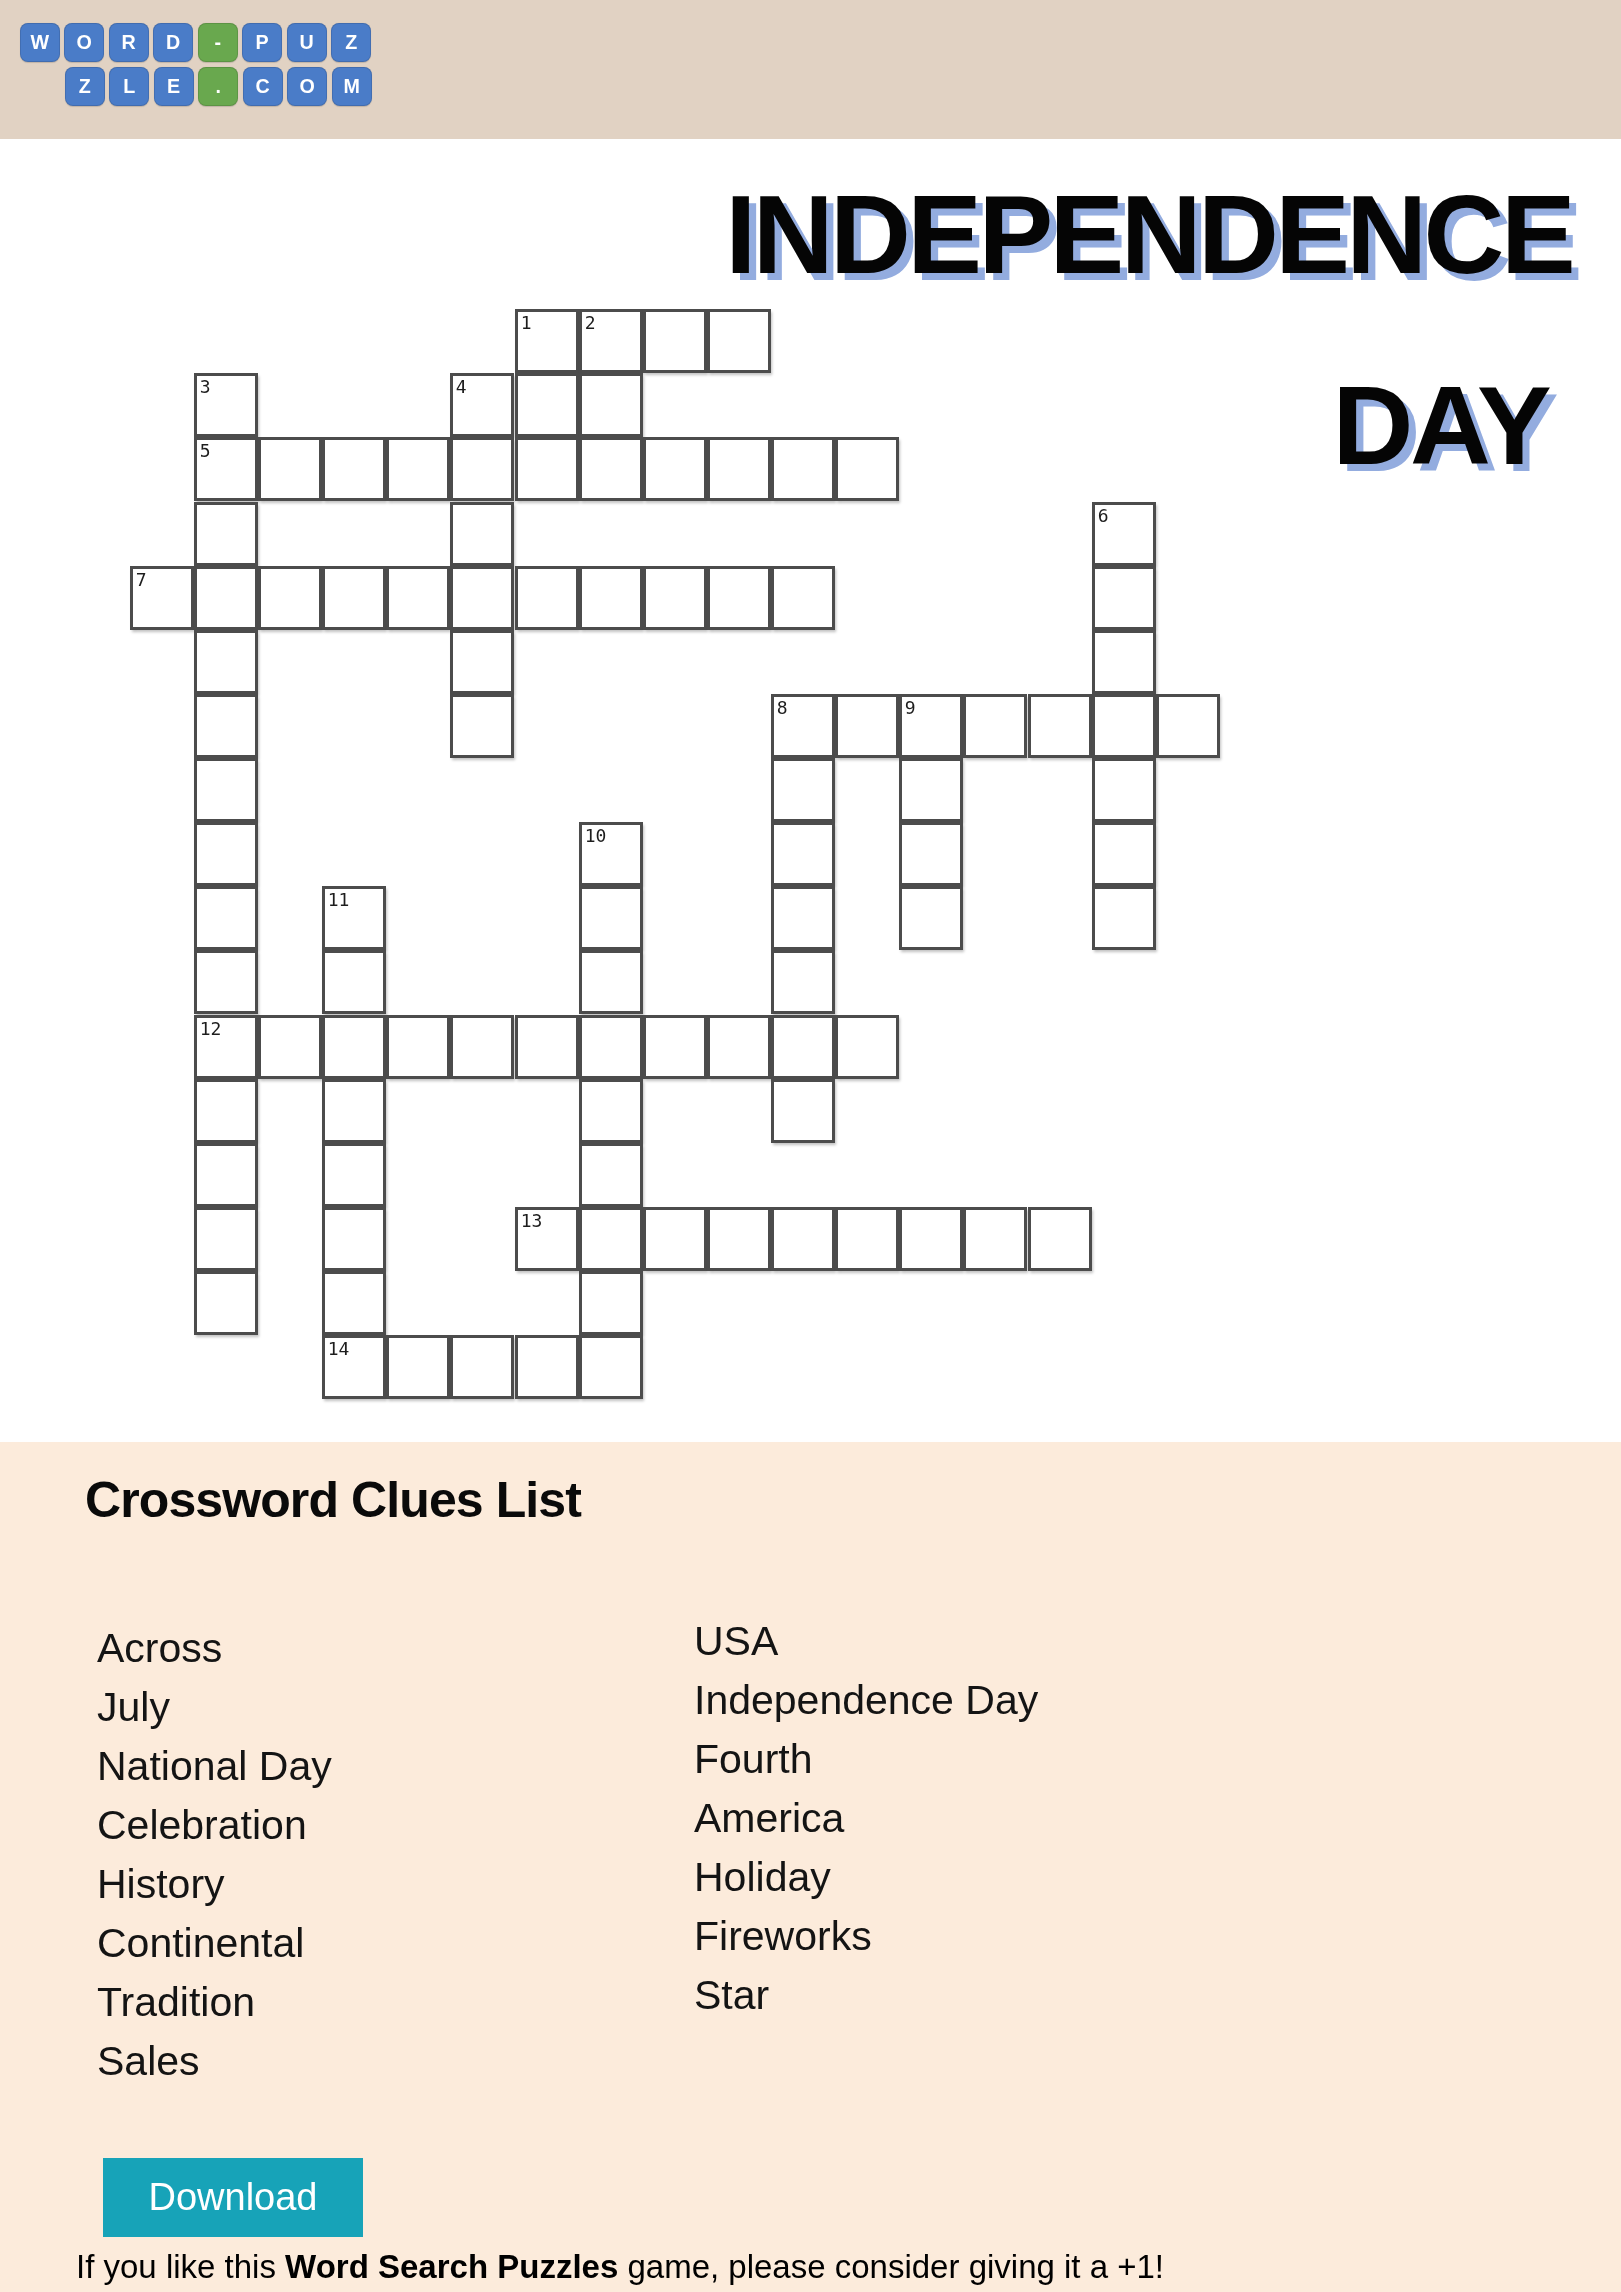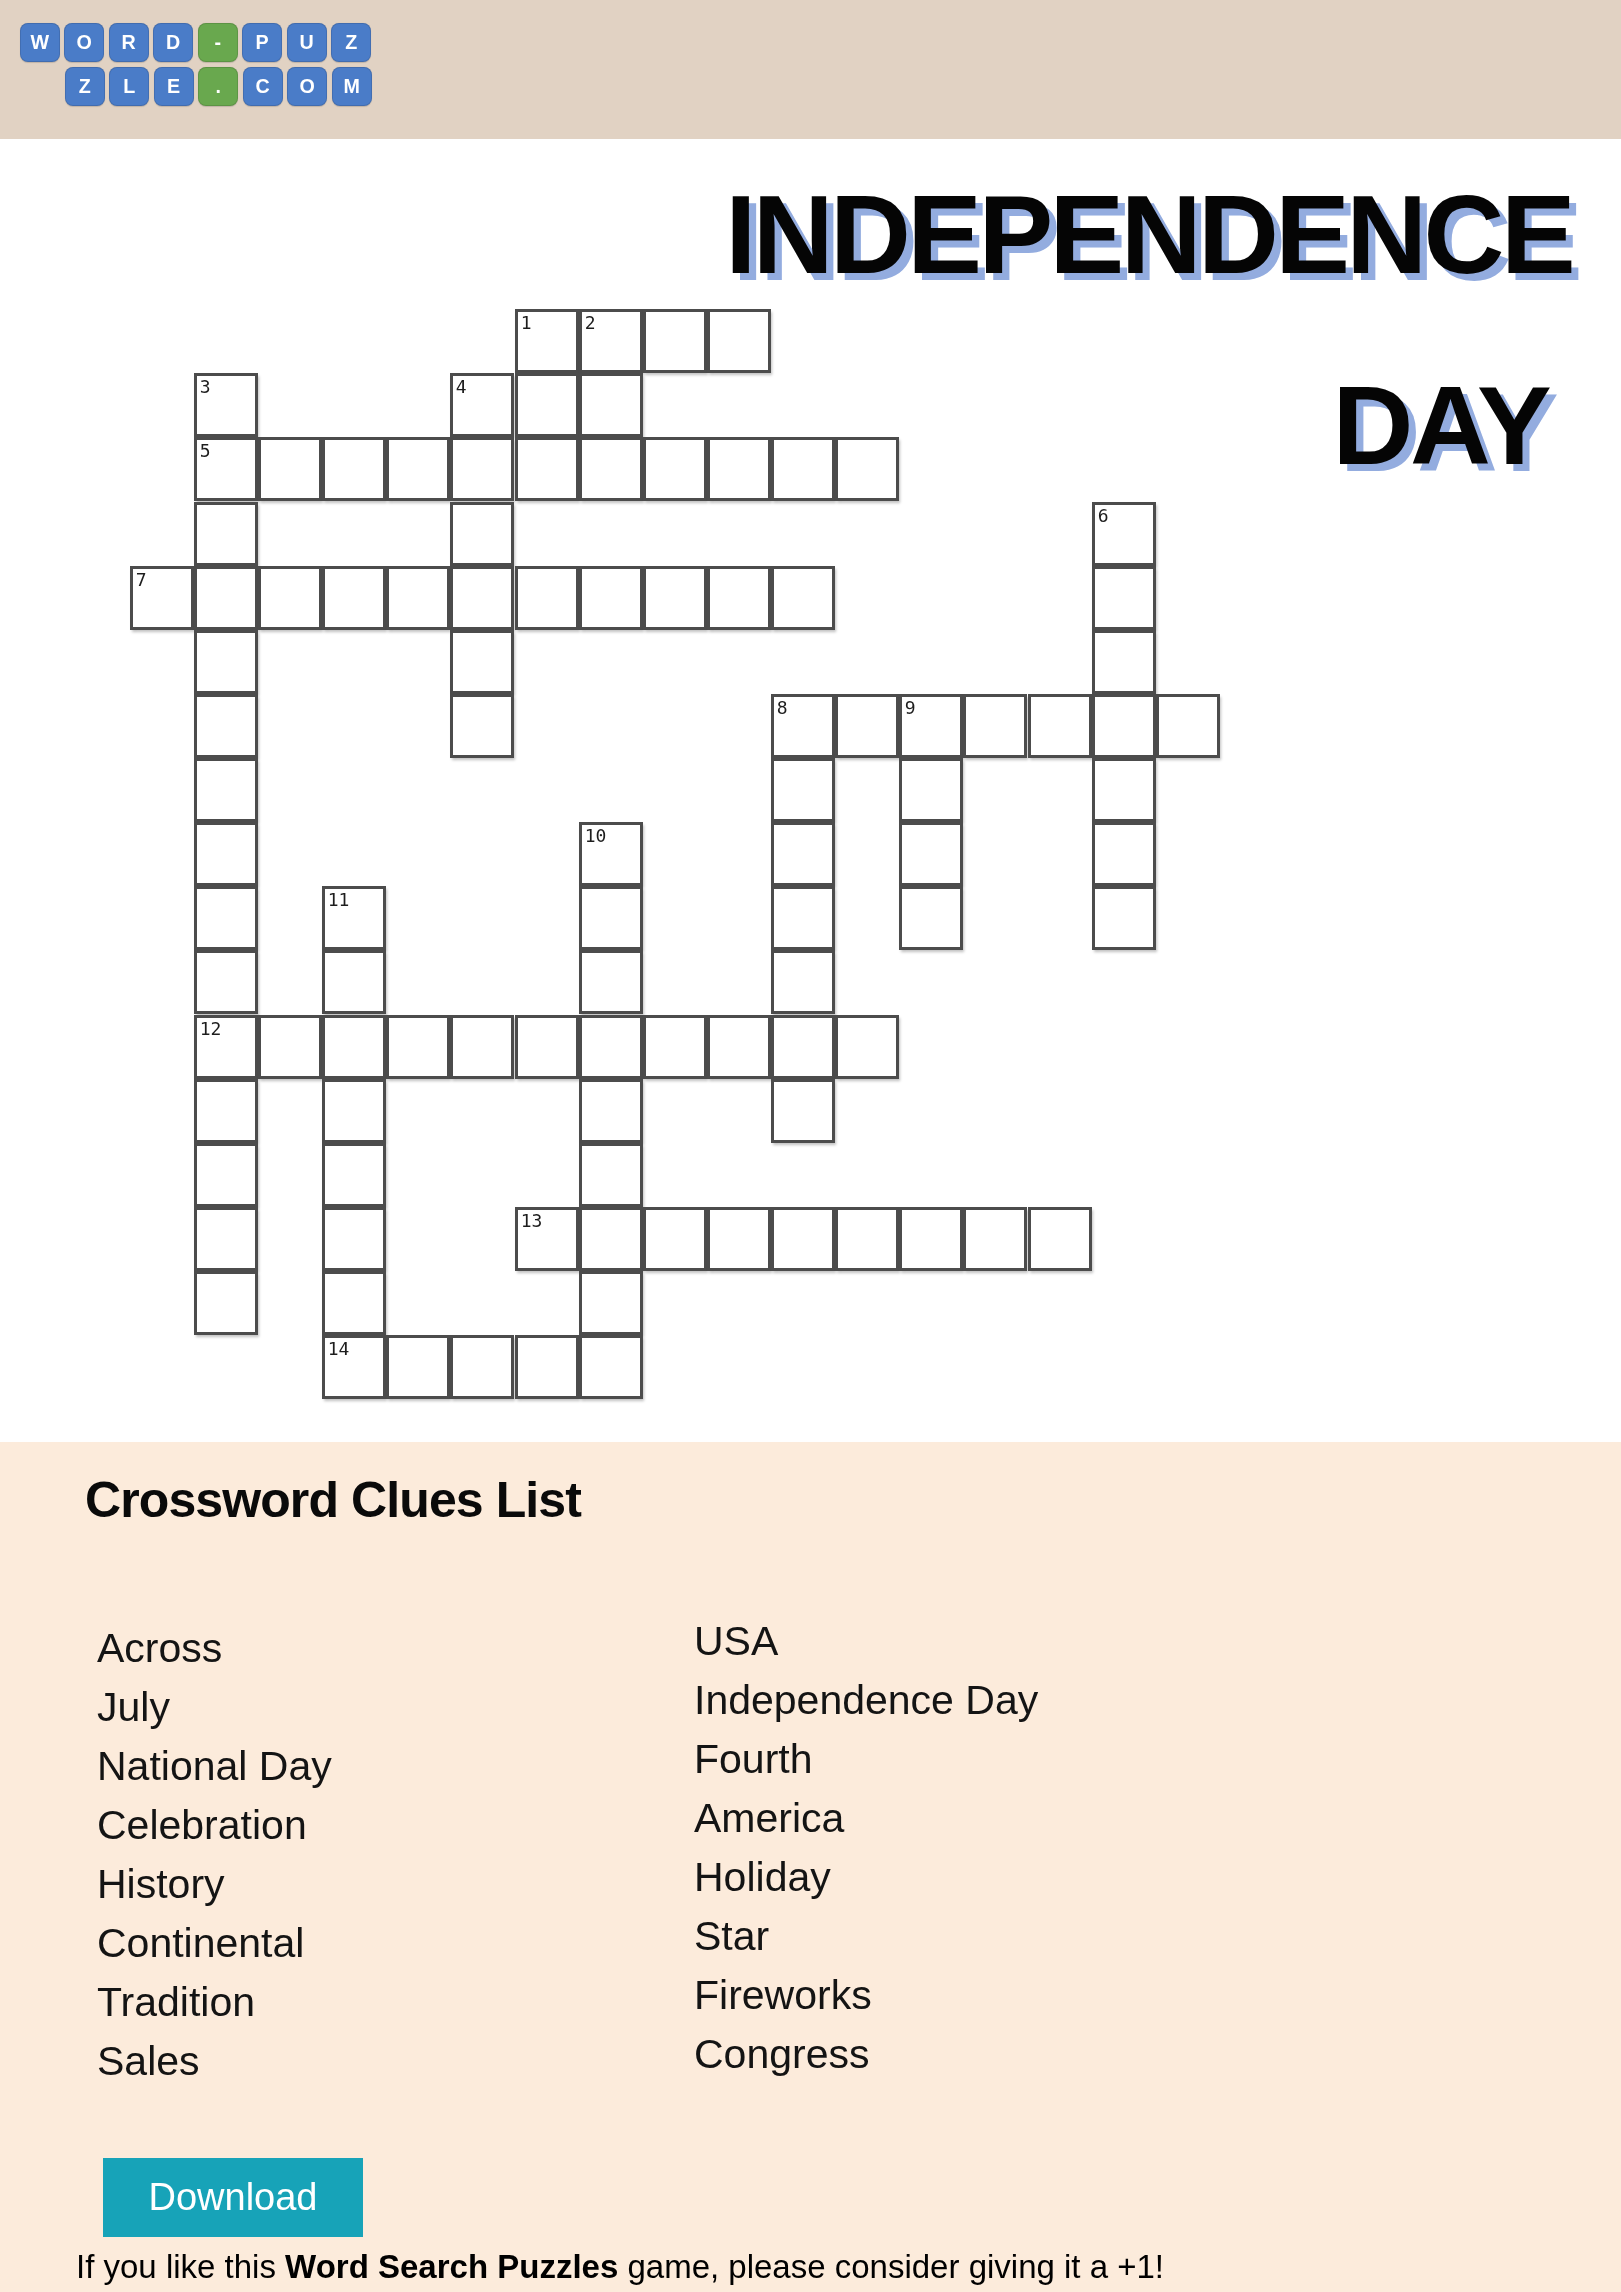--- a/index.html
+++ b/index.html
@@ -229,20 +229,19 @@
       <div>Continental</div>
       <div>Tradition</div>
       <div>Sales</div>
     </div>
   <div class="clue-col" id="clue-col-right">
       <div>USA</div>
       <div>Independence Day</div>
       <div>Fourth</div>
       <div>America</div>
       <div>Holiday</div>
+      <div>Fireworks</div>
       <div>Star</div>
-      <div>Fireworks</div>
-      <div>Congress</div>
     </div>
   <button class="download-btn">Download</button>
   <div class="footer-line"><span>If you like this </span><b>Word Search Puzzles</b><span> game, please consider giving it a +1!</span></div>
 </div>
 
 
 </body></html>

